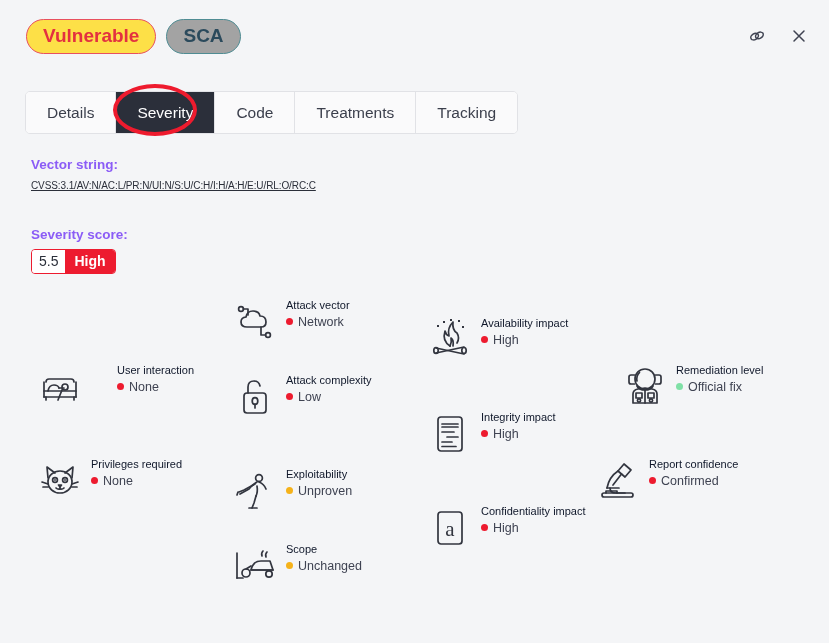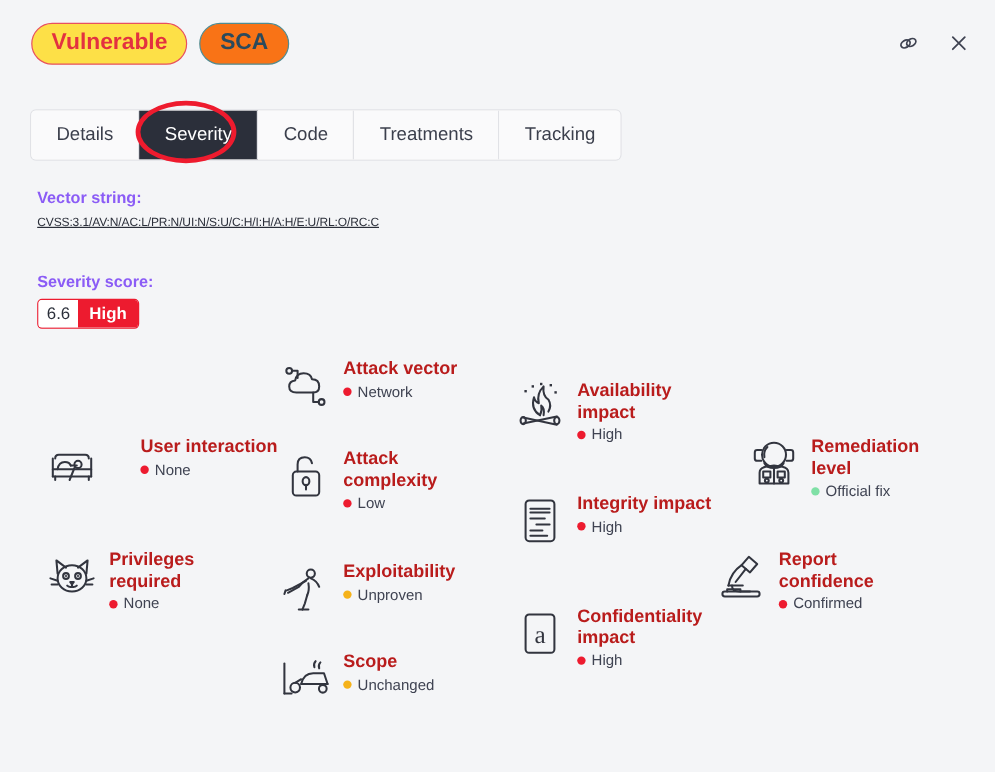--- a/index.html
+++ b/index.html
@@ -49,21 +49,21 @@
     font-weight: 700;
     line-height: 1.05;
     white-space: nowrap;
   }
   .badge-vulnerable {
     background: #fde047;
     border: 1.5px solid #e8505f;
     color: #e33140;
   }
   .badge-sca {
-    background: #f97316;
+    background: #a3a3a3;
     border: 1.5px solid #4f8c93;
     color: #2b4a5c;
   }
 
   
   .tabs-wrap {
     position: absolute;
     top: 91px;
     left: 25px;
   }
@@ -160,23 +160,23 @@
     height: 46px;
     flex: 0 0 44px;
     display: flex;
     align-items: center;
     justify-content: center;
     margin-top: 2px;
   }
   .metric-icon svg { display: block; }
   .metric-body { padding-top: 2px; }
   .metric-title {
-    font-size: 15px;
-    font-weight: 700;
-    color: #b91c1c;
+    font-size: 11px;
+    font-weight: 400;
+    color: #0f172a;
     line-height: 1.18;
     max-width: 120px;
   }
   .metric-value {
     font-size: 12.5px;
     color: #3f4352;
     margin-top: 3px;
     display: flex;
     align-items: center;
     gap: 5px;
@@ -232,21 +232,21 @@
     <span>Vector string</span><span class="colon">:</span>
   </div>
   <span class="vector-value">CVSS:3.1/AV:N/AC:L/PR:N/UI:N/S:U/C:H/I:H/A:H/E:U/RL:O/RC:C</span>
 </div>
 
 <div class="score-block">
   <div class="field-label">
     <span>Severity score</span><span class="colon">:</span>
   </div>
   <div class="score-chip">
-    <span class="score-num">6.6</span>
+    <span class="score-num">5.5</span>
     <span class="score-sev">High</span>
   </div>
 </div>
 
 <div class="metrics">
 
   <div class="metric" style="left:38px; top:362px;gap:35px;">
     <div class="metric-icon">
       <svg width="40" height="36" viewBox="0 0 40 36">
         <path class="ico" d="M4 13 V28 M36 13 V28"></path>

